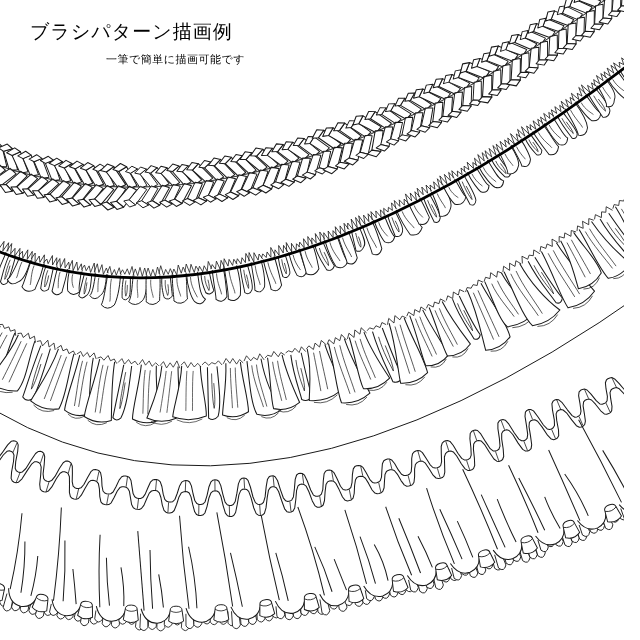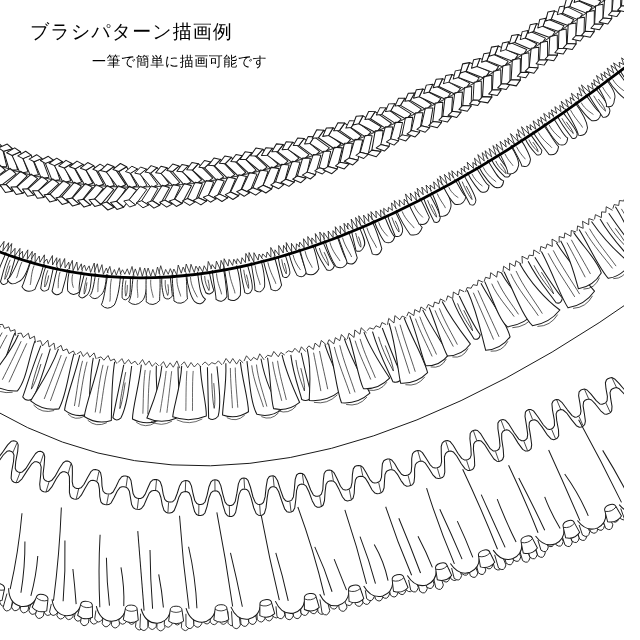--- a/index.html
+++ b/index.html
@@ -5,21 +5,21 @@
   html,body{margin:0;padding:0;background:#ffffff;}
   .page{
     position:relative;width:624px;height:640px;background:#ffffff;
     overflow:hidden;font-family:"DejaVu Sans",sans-serif;color:#000;
   }
   .title{
     position:absolute;left:30px;top:20px;font-size:19px;line-height:1.2;
     letter-spacing:1px;font-weight:500;white-space:nowrap;
   }
   .subtitle{
-    position:absolute;left:92px;top:53px;font-size:14px;line-height:1.2;
+    position:absolute;left:106px;top:53px;font-size:11px;line-height:1.2;
     letter-spacing:0.5px;white-space:nowrap;
   }
   svg.art{position:absolute;left:0;top:0;width:640px;height:640px;}
 </style>
 </head>
 <body>
 
 <div class="page">
   <div class="title">ブラシパターン描画例</div>
   <div class="subtitle">一筆で簡単に描画可能です</div>

